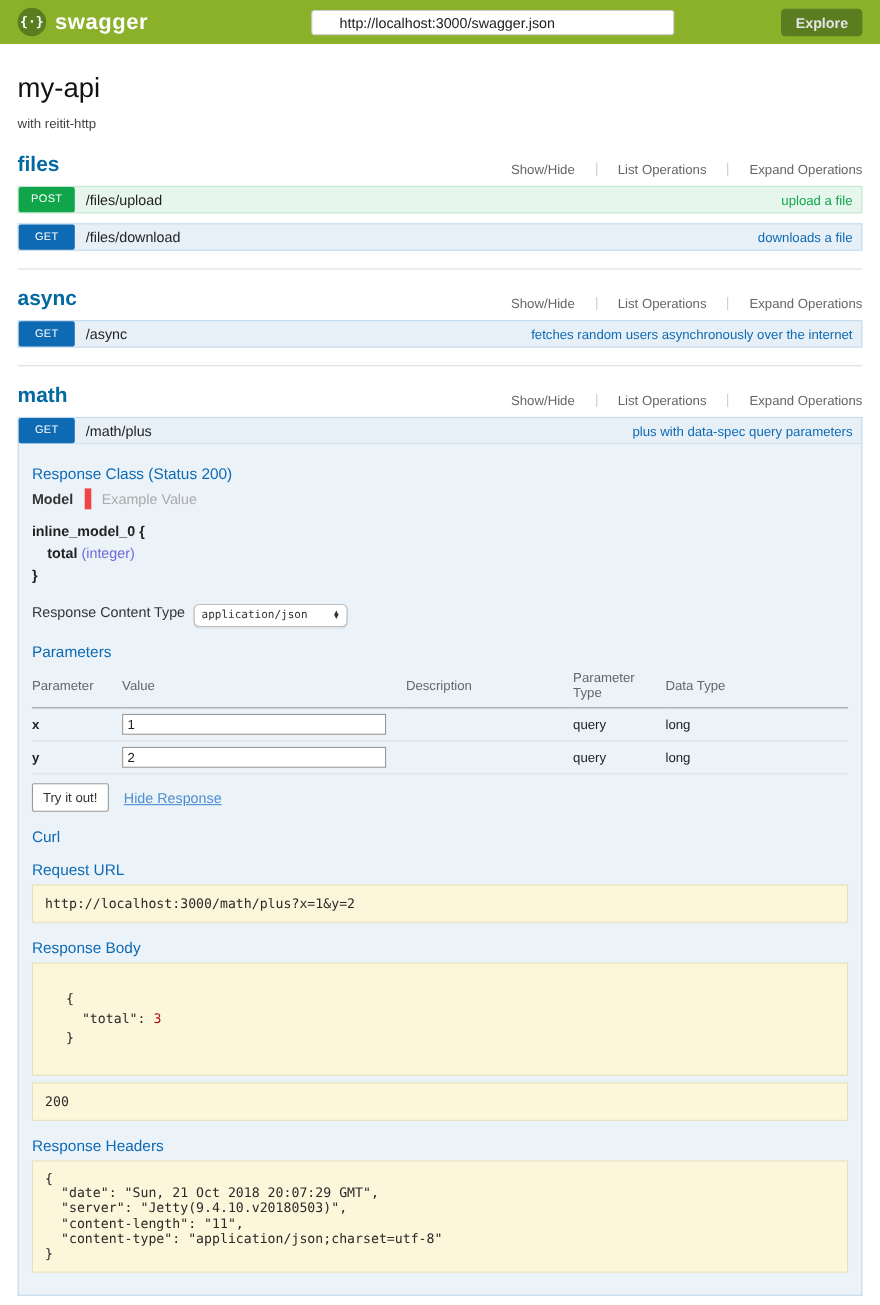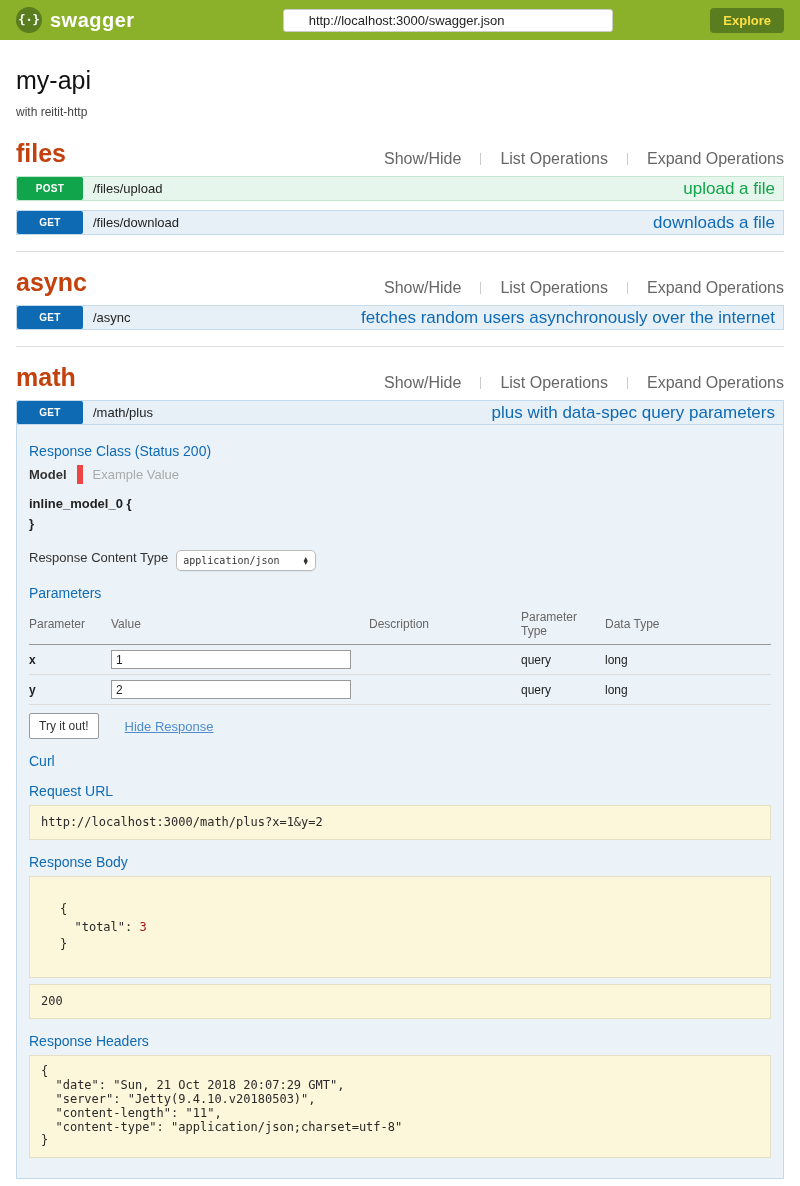--- a/index.html
+++ b/index.html
@@ -16,47 +16,47 @@
 
   
   .topbar{background:var(--header-green);height:40px;display:flex;align-items:center;padding:0 16px}
   .logo{display:flex;align-items:center;gap:8px;cursor:pointer}
   .logo-circle{width:26px;height:26px;border-radius:50%;background:var(--dark-green);color:#fff;
     display:flex;align-items:center;justify-content:center;font-size:12px;font-weight:bold;
     font-family:"DejaVu Sans Mono",monospace}
   .logo-text{color:#fff;font-weight:bold;font-size:20px;letter-spacing:.5px}
   .url-input{margin-left:148px;width:330px;height:23px;border:1px solid #ccc;border-radius:3px;
     padding:2px 25px;font-size:13px;color:#222;font-family:"Liberation Sans",sans-serif}
-  .explore-btn{margin-left:auto;background:var(--dark-green);color:#fde047;border:none;border-radius:4px;
+  .explore-btn{margin-left:auto;background:var(--dark-green);color:#e5e5e5;border:none;border-radius:4px;
     font-weight:bold;font-size:13px;padding:5px 13px;cursor:pointer;font-family:"Liberation Sans",sans-serif}
 
   
   .info{padding:26px 16px 4px}
   .info h1{font-size:25px;color:#111;font-weight:normal}
   .info .subtitle{font-size:12px;color:#444;margin-top:10px}
 
   
   .sections{padding:0 16px}
   .section-sep{border:none;border-top:1px solid #ddd;margin:16px 0 0}
   .section-header{display:flex;align-items:flex-end;justify-content:space-between;margin:16px 0 8px}
-  .section-header h2{font-size:25px;color:#c2410c;font-weight:bold}
-  .section-links{font-size:16px;color:#666;display:flex;align-items:center;gap:19px}
+  .section-header h2{font-size:19px;color:#0369a1;font-weight:bold}
+  .section-links{font-size:12px;color:#666;display:flex;align-items:center;gap:19px}
   .section-links a{color:#666;text-decoration:none;cursor:pointer}
   .section-links .sep{width:1px;height:12px;background:#ccc;display:inline-block}
 
   
   .op-row{display:flex;align-items:stretch;height:25px;margin-bottom:9px;border:1px solid;cursor:pointer}
   .op-row.get{background:var(--get-row-bg);border-color:var(--get-row-border)}
   .op-row.post{background:var(--post-row-bg);border-color:var(--post-row-border)}
-  .method-badge{width:66px;display:flex;align-items:center;justify-content:center;color:#fff;
-    font-size:10px;font-weight:bold;border-radius:2px;letter-spacing:.3px}
+  .method-badge{width:51px;display:flex;align-items:center;justify-content:center;color:#fff;
+    font-size:10px;font-weight:normal;border-radius:2px;letter-spacing:.3px}
   .op-row.get .method-badge{background:var(--get-blue)}
   .op-row.post .method-badge{background:var(--post-green)}
   .op-path{font-size:13px;color:#222;display:flex;align-items:center;padding-left:10px}
-  .op-summary{margin-left:auto;font-size:17px;display:flex;align-items:center;padding-right:8px}
+  .op-summary{margin-left:auto;font-size:12px;display:flex;align-items:center;padding-right:8px}
   .op-row.get .op-summary{color:var(--get-blue)}
   .op-row.post .op-summary{color:var(--post-green)}
   .op-row.expanded-head{margin-bottom:0}
 
   
   .op-content{background:var(--panel-bg);border:1px solid var(--get-row-border);border-top:none;
     padding:4px 12px 14px;margin-bottom:22px}
   .blue-h{color:var(--heading-blue);font-size:14px;margin:14px 0 6px;font-weight:normal}
   .tabs{display:flex;align-items:center;font-size:13px;margin:2px 0 10px}
   .tab{padding:2px 8px 2px 0;color:#333;font-weight:bold;cursor:pointer}
@@ -75,21 +75,21 @@
   .select-arrow{margin-left:auto;display:flex;flex-direction:column;line-height:.55;font-size:7px;color:#333}
 
   table.params{width:100%;border-collapse:collapse;font-size:12px;margin-bottom:4px}
   table.params th{text-align:left;color:#666;font-weight:normal;padding:3px 0 6px;border-bottom:1px solid #999}
   table.params td{padding:5px 0;border-bottom:1px solid #ddd;vertical-align:middle;color:#222}
   td.pname{font-weight:bold;font-size:12px}
   .col-param{width:82px}.col-value{width:258px}.col-desc{width:152px}.col-ptype{width:84px}
   .param-input{width:240px;height:19px;border:1px solid #999;padding:1px 4px;font-size:12px;
     font-family:"Liberation Sans",sans-serif;color:#222}
 
-  .actions{display:flex;align-items:center;gap:26px;margin:8px 0 2px}
+  .actions{display:flex;align-items:center;gap:14px;margin:8px 0 2px}
   .try-btn{background:#fff;border:1px solid #999;border-radius:2px;padding:5px 9px;font-size:12px;
     color:#333;cursor:pointer;font-family:"Liberation Sans",sans-serif}
   .hide-resp{color:var(--link-blue);font-size:13px;text-decoration:underline;cursor:pointer}
 
   pre.code-block{background:var(--code-bg);border:1px solid var(--code-border);padding:9px 11px;
     font-family:"DejaVu Sans Mono",monospace;font-size:12px;color:#292929;white-space:pre-wrap;
     word-break:break-all;margin-bottom:6px;line-height:1.25}
   pre.body-block{padding:24px 30px;line-height:1.45}
   .json-num{color:var(--json-num-red)}
   pre.headers-block{line-height:1.15}
@@ -177,20 +177,24 @@
 
     <h3 class="blue-h">Response Class (Status 200)</h3>
 
     <div class="tabs">
       <span class="tab">Model</span>
       <span class="tab inactive">Example Value</span>
     </div>
 
     <div class="model-sig">
       <div class="sig-line1"><span class="sig-name">inline_model_0 {</span></div>
+      <div class="sig-line2">
+        <span class="sig-prop">total</span>
+        <span class="sig-type">(integer)</span>
+      </div>
       <div class="sig-close">}</div>
     </div>
 
     <div class="rct-row">
       <span class="rct-label">Response Content Type</span>
       <span class="select">
         <span class="select-text">application/json</span>
         <span class="select-arrow">
           <span>▲</span>
             <span>▼</span>

